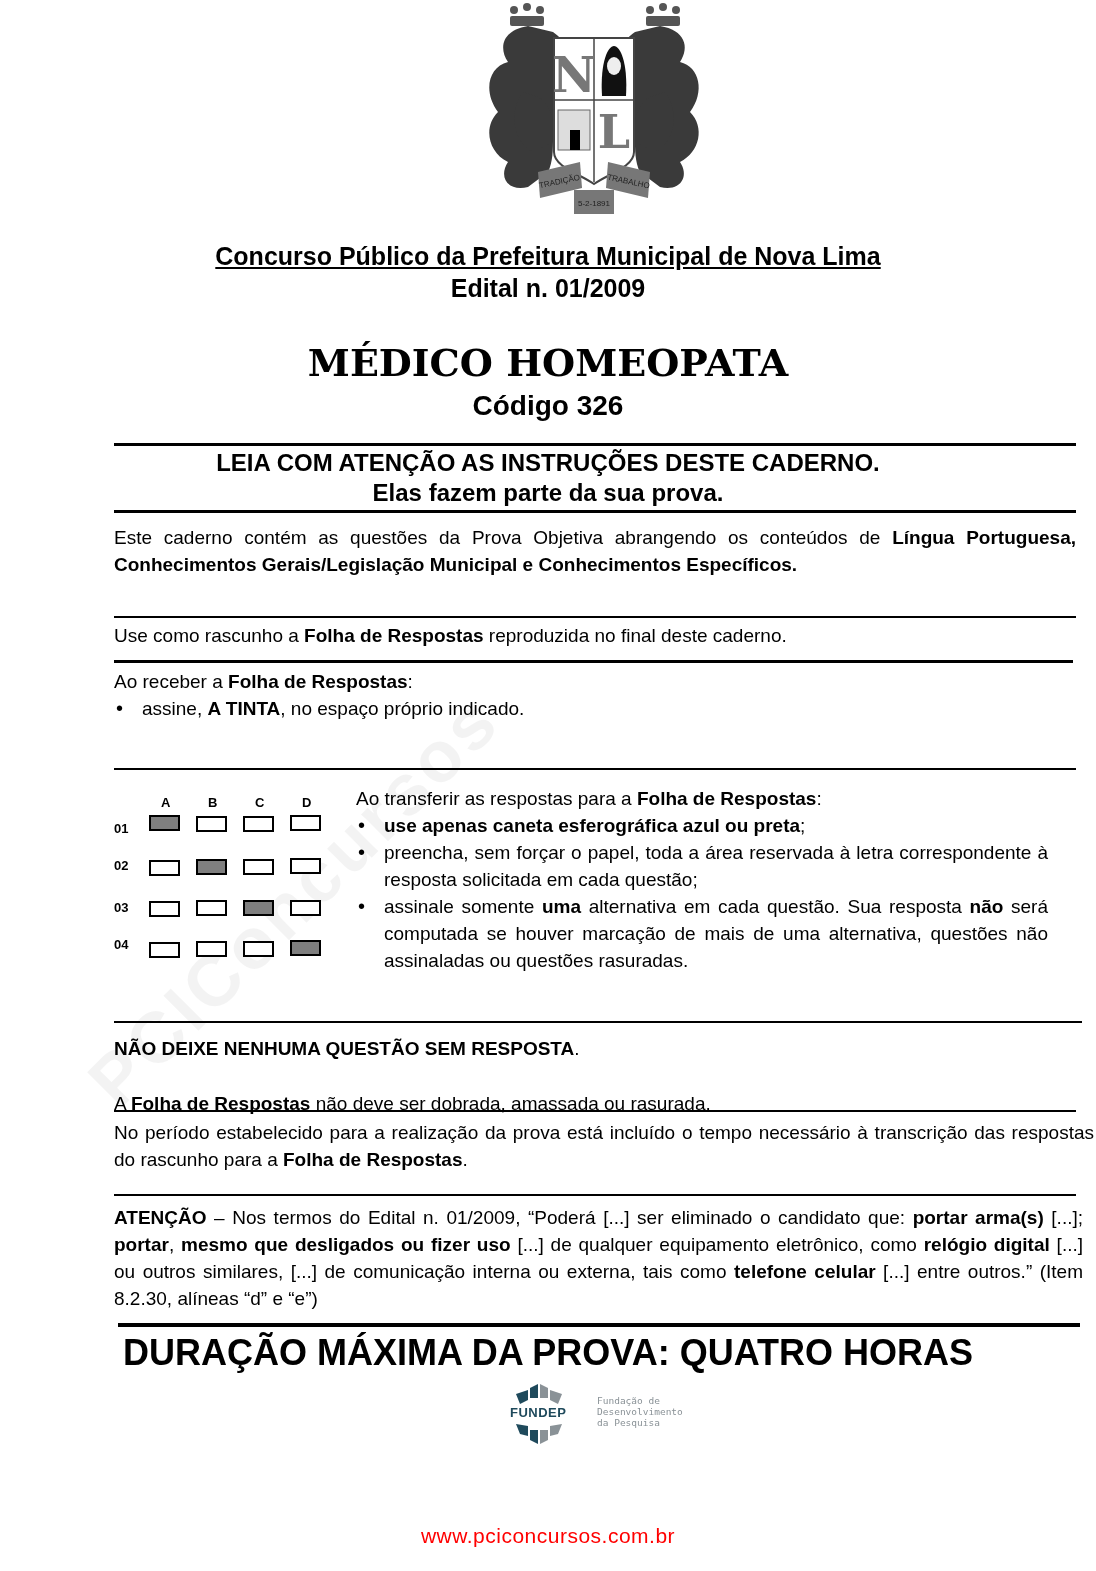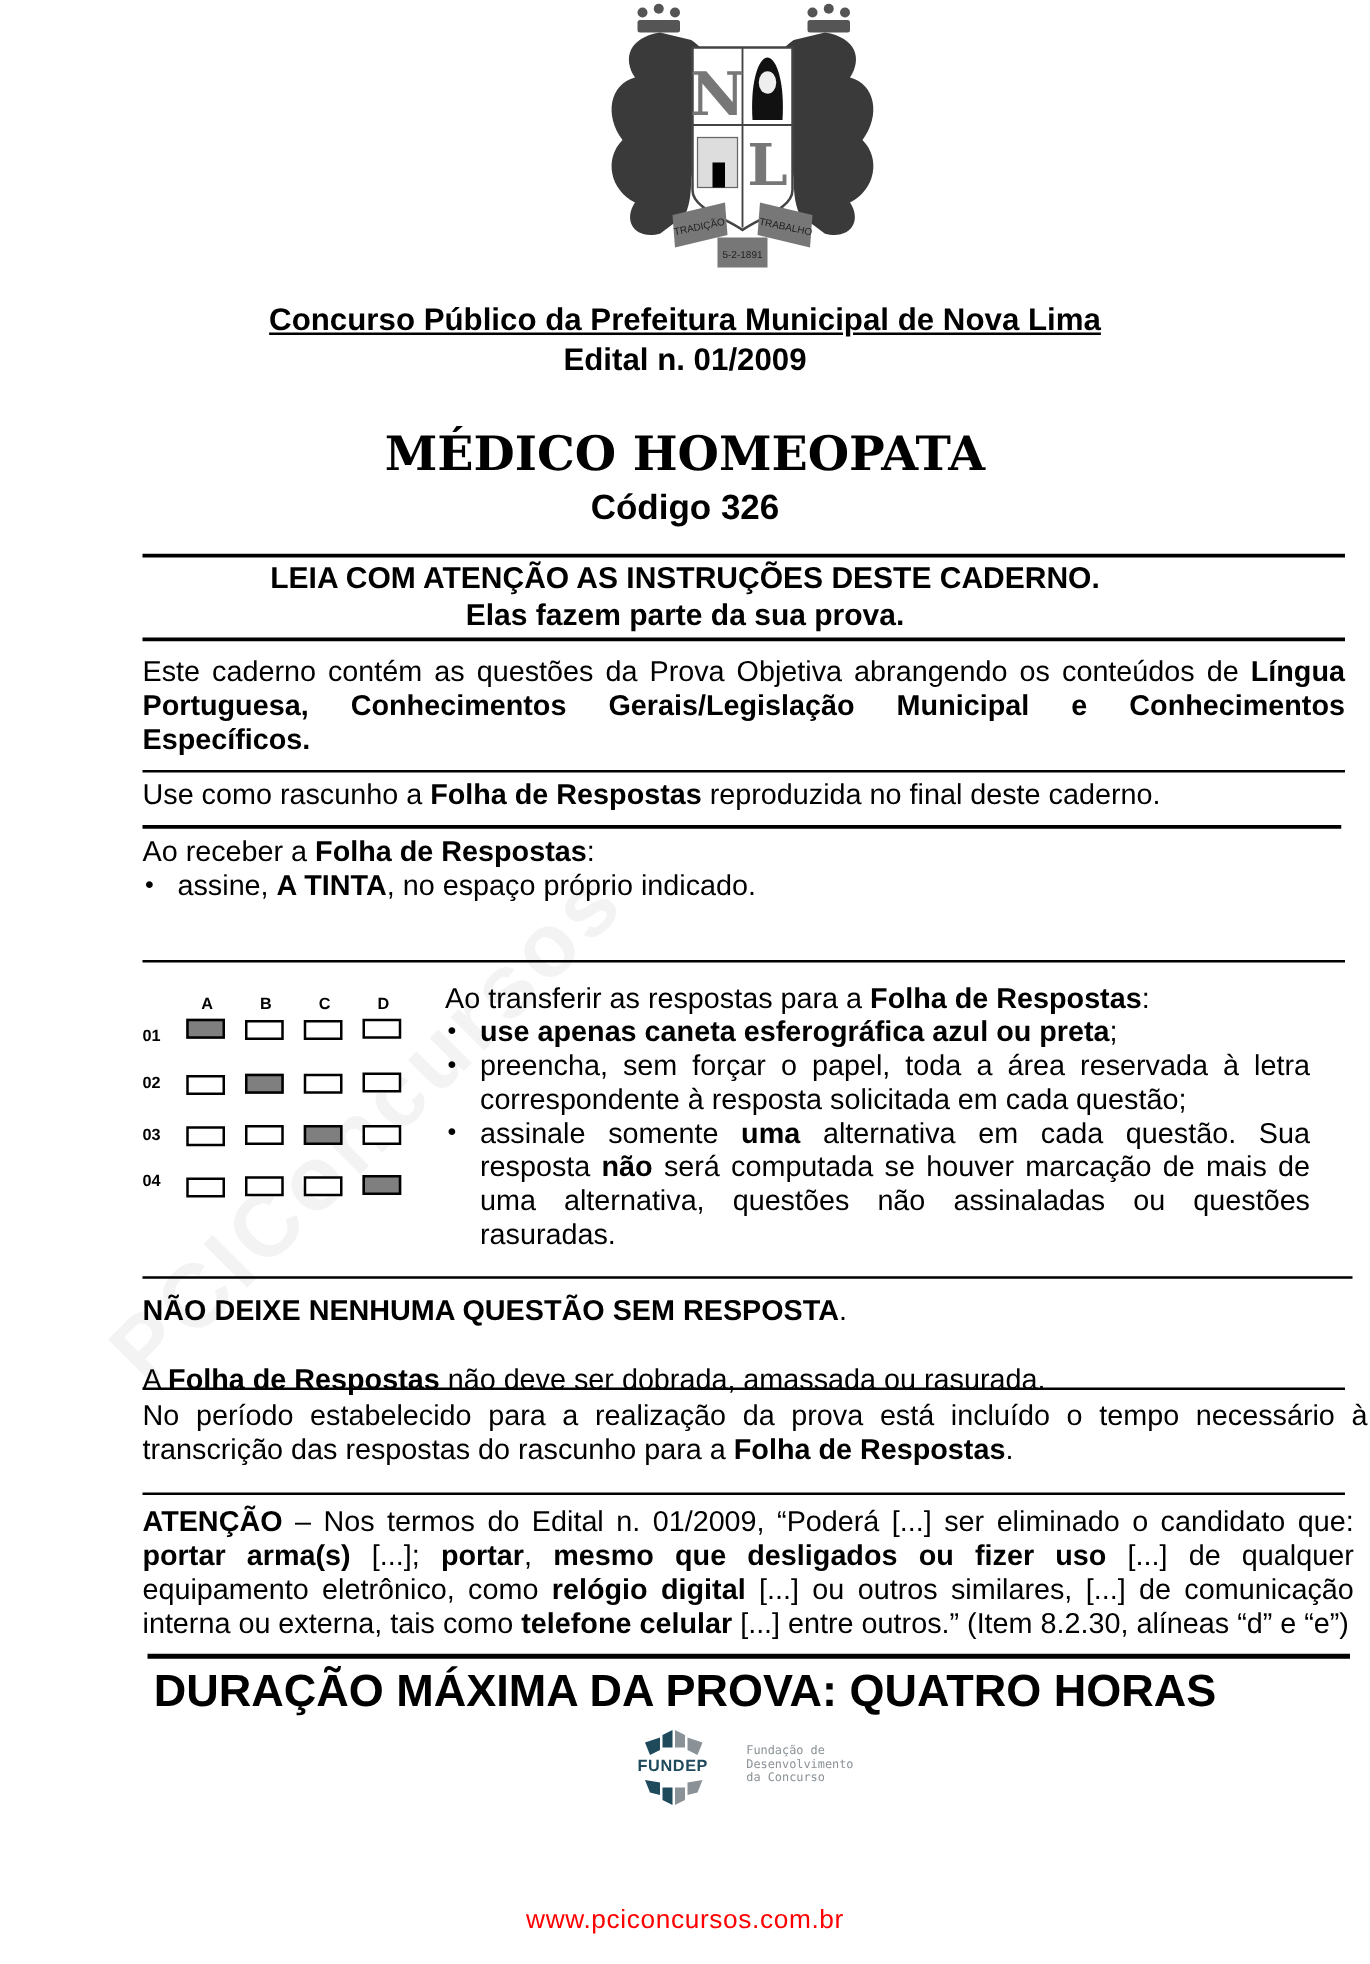--- a/index.html
+++ b/index.html
@@ -2,21 +2,21 @@
 <html><head>
 <meta charset="utf-8">
 <style>
   html, body { margin: 0; padding: 0; background: #ffffff; }
   body { width: 1096px; height: 1571px; position: relative; overflow: hidden;
          font-family: "Liberation Sans", sans-serif; color: #000; }
   .abs { position: absolute; }
   .center { left: 0; width: 1096px; text-align: center; }
   .hr { position: absolute; background: #000; }
   .b { font-weight: bold; }
-  .p { font-size: 23px; line-height: 27px; }
+  .p { font-size: 19px; line-height: 27px; }
   .just { text-align: justify; text-align-last: left; }
   .justall { text-align: justify; text-align-last: justify; }
   .watermark { position: absolute; left: 130px; top: 1040px; font-size: 72px; color: #000;
                opacity: 0.045; transform: rotate(-45deg); transform-origin: left bottom;
                font-weight: bold; letter-spacing: 4px; white-space: nowrap; }
   .bullet-list { list-style: none; margin: 0; padding: 0; }
   .bullet-list li { position: relative; padding-left: 28px; }
   .bullet-list li::before { content: "\2022"; position: absolute; left: 2px; top: 0; font-size: 20px; }
   .grid-label { position: absolute; font-size: 13px; font-weight: bold; }
   .box { position: absolute; width: 31px; height: 16px; border: 2px solid #000; box-sizing: border-box; background: #fff; }
@@ -164,16 +164,16 @@
     <path d="M8 10 L20 6 L20 16 L12 20 Z" fill="#1f4a5c"></path>
     <path d="M42 6 L54 10 L50 20 L42 16 Z" fill="#8a9297"></path>
     <path d="M8 40 L20 42 L20 52 L12 50 Z" fill="#1f4a5c"></path>
     <path d="M42 42 L54 40 L50 50 L42 52 Z" fill="#8a9297"></path>
     <path d="M22 46 L30 46 L30 60 L22 56 Z" fill="#1f4a5c"></path>
     <path d="M32 46 L40 46 L40 56 L32 60 Z" fill="#8a9297"></path>
   </svg>
   <div style="position:absolute; left:2px; top:21px; font-size:13px; font-weight:bold; color:#1f4a5c; letter-spacing:0.5px;">FUNDEP</div>
   <div style="position:absolute; left:89px; top:11px; font-size:9.5px; color:#8a9297; font-family:'DejaVu Sans Mono', monospace; line-height:11px;">Fundação de</div>
   <div style="position:absolute; left:89px; top:22px; font-size:9.5px; color:#8a9297; font-family:'DejaVu Sans Mono', monospace; line-height:11px;">Desenvolvimento</div>
-  <div style="position:absolute; left:89px; top:33px; font-size:9.5px; color:#8a9297; font-family:'DejaVu Sans Mono', monospace; line-height:11px;">da Concurso</div>
+  <div style="position:absolute; left:89px; top:33px; font-size:9.5px; color:#8a9297; font-family:'DejaVu Sans Mono', monospace; line-height:11px;">da Pesquisa</div>
 </div>
 
 <div class="abs center" style="top:1523px; font-size:21px; line-height:26px; color:#ff0000; letter-spacing:0.5px;">www.pciconcursos.com.br</div>
 
 </body></html>

